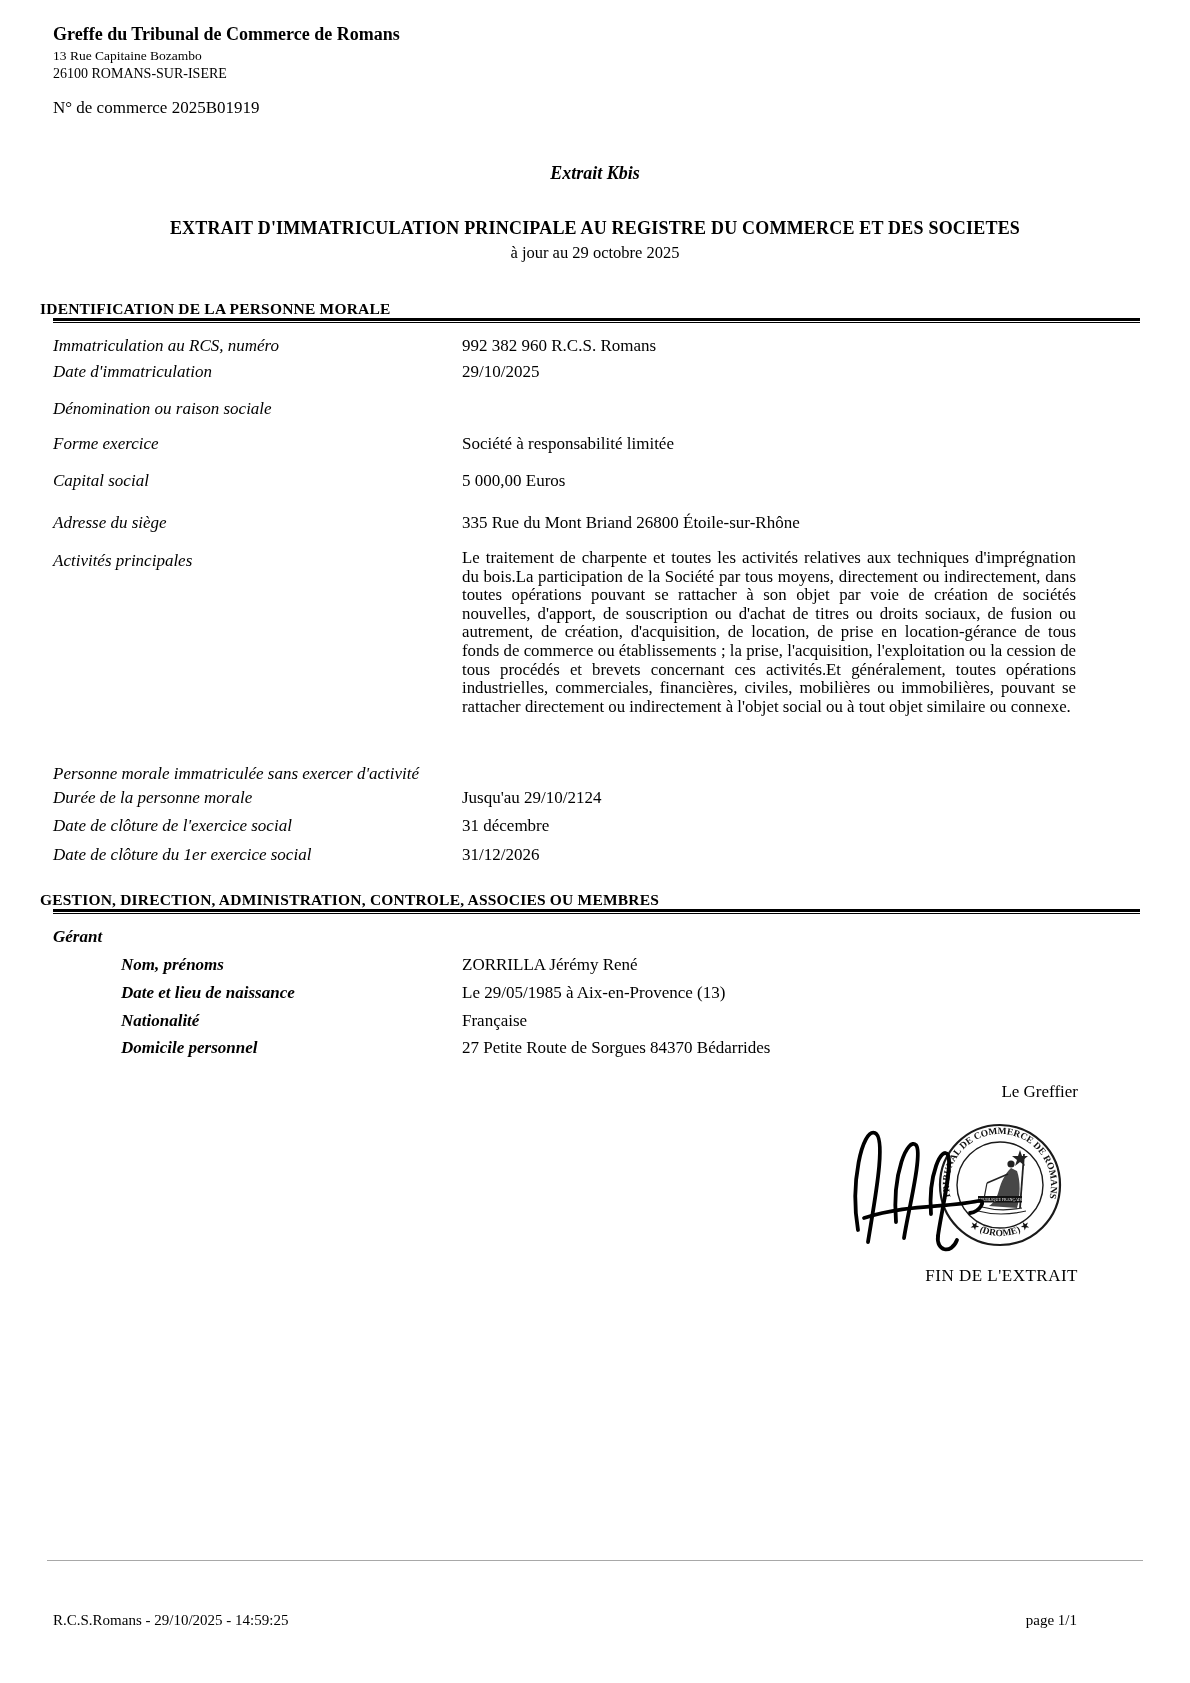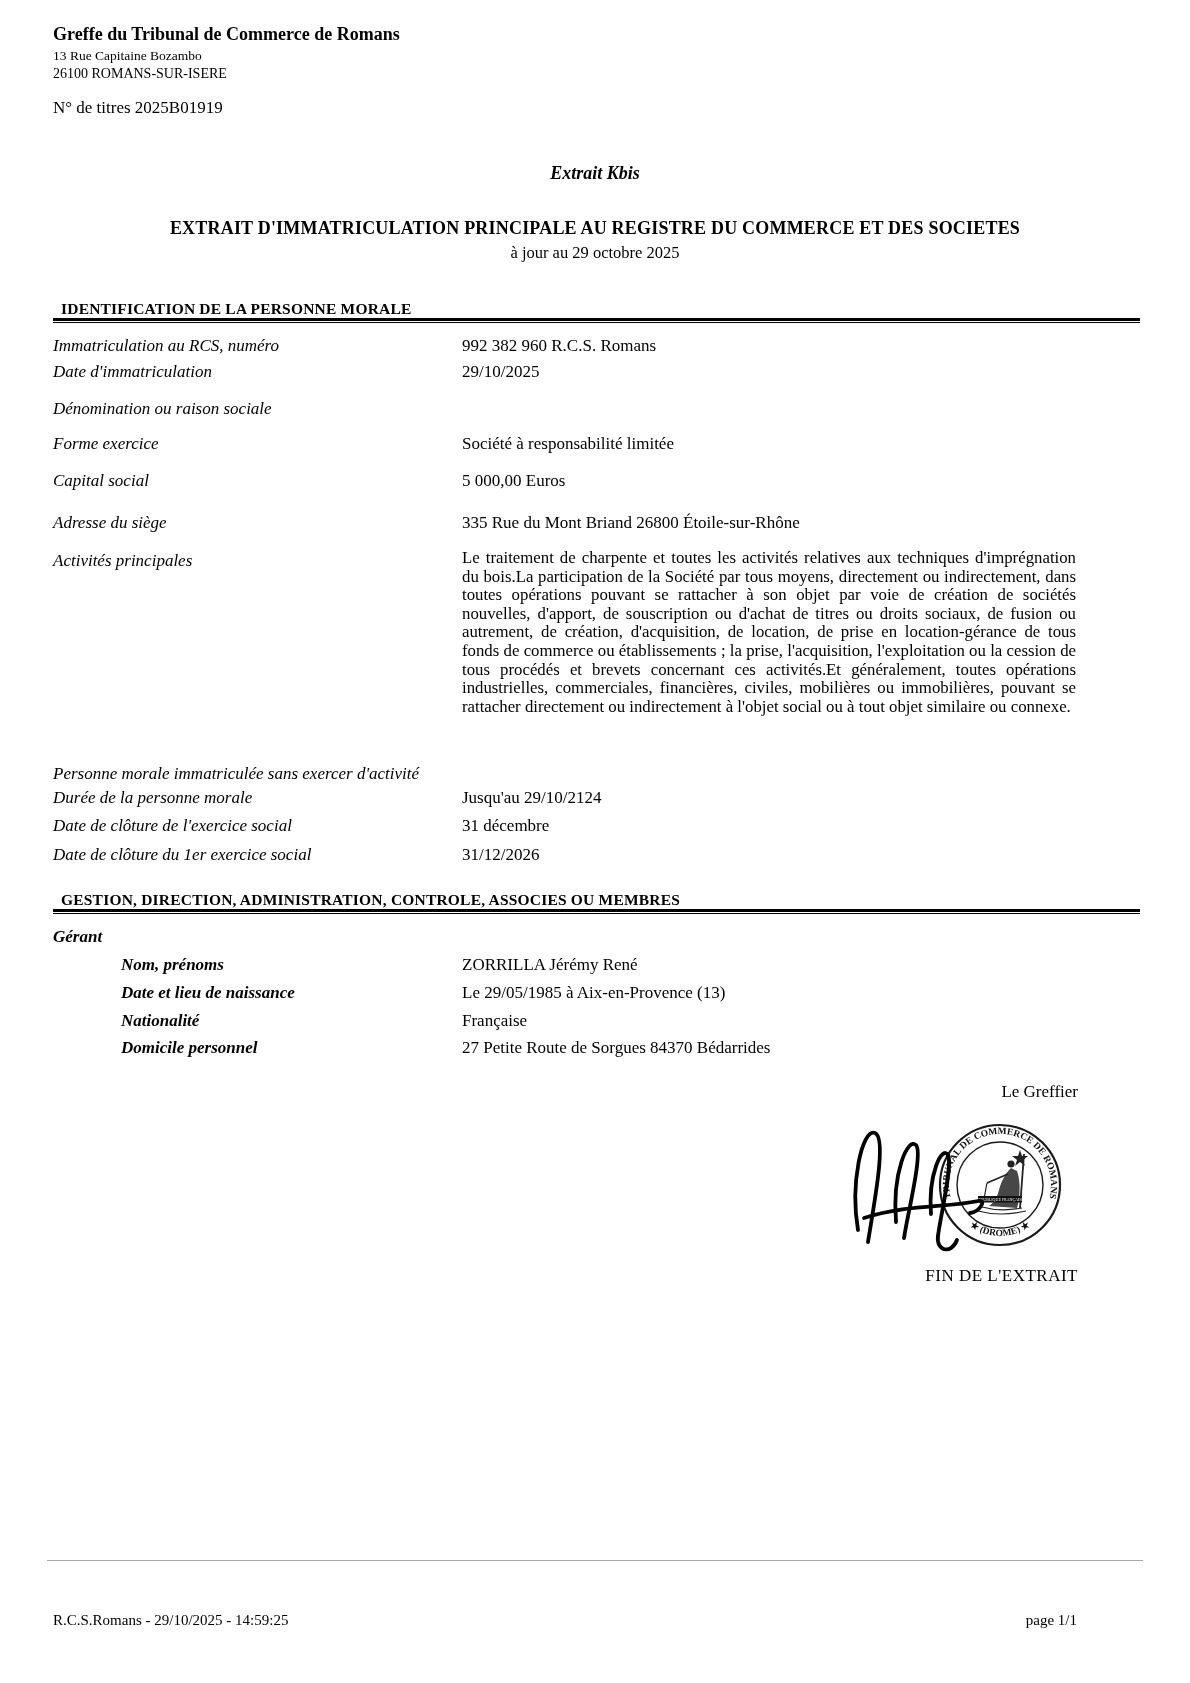--- a/index.html
+++ b/index.html
@@ -17,21 +17,21 @@
   .val { position:absolute; left:462px; font-size:17px; white-space:nowrap; }
   .val-bold { font-weight:bold; font-size:17.5px; }
   .centered { left:0; width:1190px; text-align:center; }
   .office-name { left:53px; top:24px; font-weight:bold; font-size:18px; }
   .office-addr1 { left:53px; top:48px; font-size:13.5px; }
   .office-addr2 { left:53px; top:66px; font-size:14px; }
   .gestion-no { left:53px; top:98px; font-size:17px; }
   .kbis-title { top:163px; font-weight:bold; font-style:italic; font-size:18px; }
   .main-title { top:218px; font-weight:bold; font-size:18px; letter-spacing:0.2px; }
   .as-of { top:243px; font-size:16.5px; }
-  .section-title { position:absolute; left:61px; font-weight:bold; font-size:15.5px; letter-spacing:0.2px; white-space:nowrap; }
+  .section-title { position:absolute; left:40px; font-weight:bold; font-size:15.5px; letter-spacing:0.2px; white-space:nowrap; }
   .section-rule { position:absolute; left:53px; width:1087px; height:1px; border-top:3px solid #000; border-bottom:1px solid #000; }
   .activities {
     position:absolute; left:462px; top:549px; width:614px;
     font-size:16.8px; line-height:18.6px; text-align:justify;
   }
   .role-title { position:absolute; left:53px; font-weight:bold; font-style:italic; font-size:17px; }
   .right-text { position:absolute; right:112px; font-size:17px; text-align:center; white-space:nowrap; }
   .fin { letter-spacing:0.5px; }
   .footer-line { position:absolute; left:47px; top:1560px; width:1096px; height:0; border-top:1px solid #a8a8a8; }
   .footer-left { position:absolute; left:53px; top:1612px; font-size:15px; white-space:nowrap; }
@@ -39,21 +39,21 @@
   .seal-wrap { position:absolute; left:828px; top:1112px; width:260px; height:150px; }
 </style>
 </head>
 <body>
 
 <div class="page">
 
   <div class="abs office-name">Greffe du Tribunal de Commerce de Romans</div>
   <div class="abs office-addr1">13 Rue Capitaine Bozambo</div>
   <div class="abs office-addr2">26100 ROMANS-SUR-ISERE</div>
-  <div class="abs gestion-no">N° de titres 2025B01919</div>
+  <div class="abs gestion-no">N° de commerce 2025B01919</div>
 
   <div class="abs centered kbis-title">Extrait Kbis</div>
   <div class="abs centered main-title">EXTRAIT D'IMMATRICULATION PRINCIPALE AU REGISTRE DU COMMERCE ET DES SOCIETES</div>
   <div class="abs centered as-of">à jour au 29 octobre 2025</div>
 
   <div class="section-title" style="top:300px">IDENTIFICATION DE LA PERSONNE MORALE</div>
   <div class="section-rule" style="top:318px"></div>
 
   <div class="lbl" style="top:336px">Immatriculation au RCS, numéro</div>
   <div class="val" style="top:336px">992 382 960 R.C.S. Romans</div>

